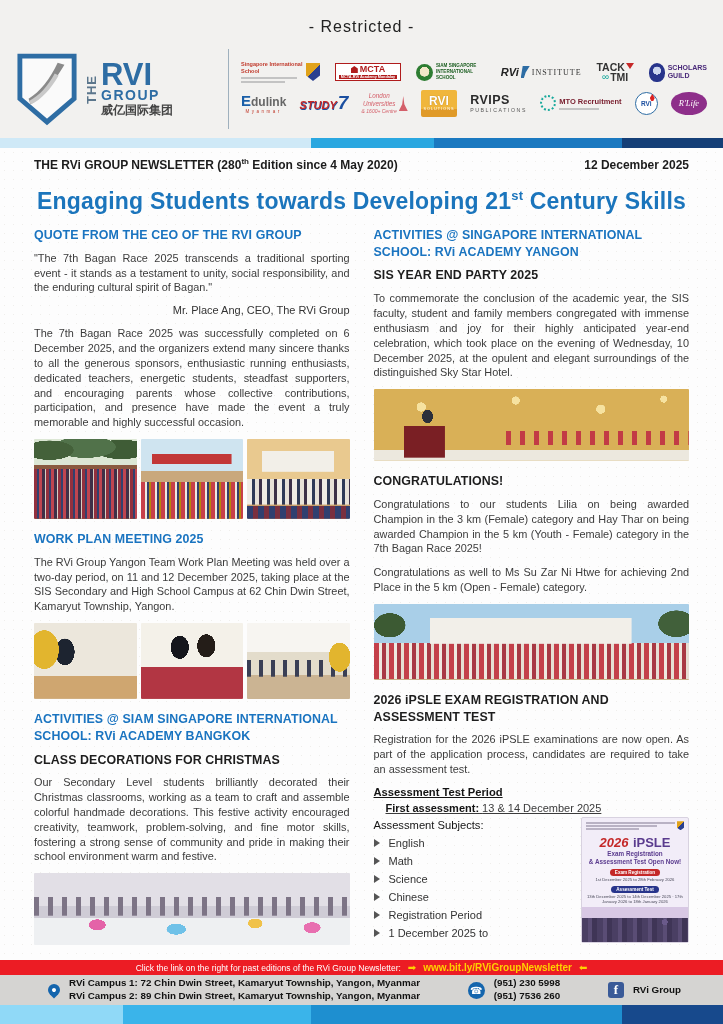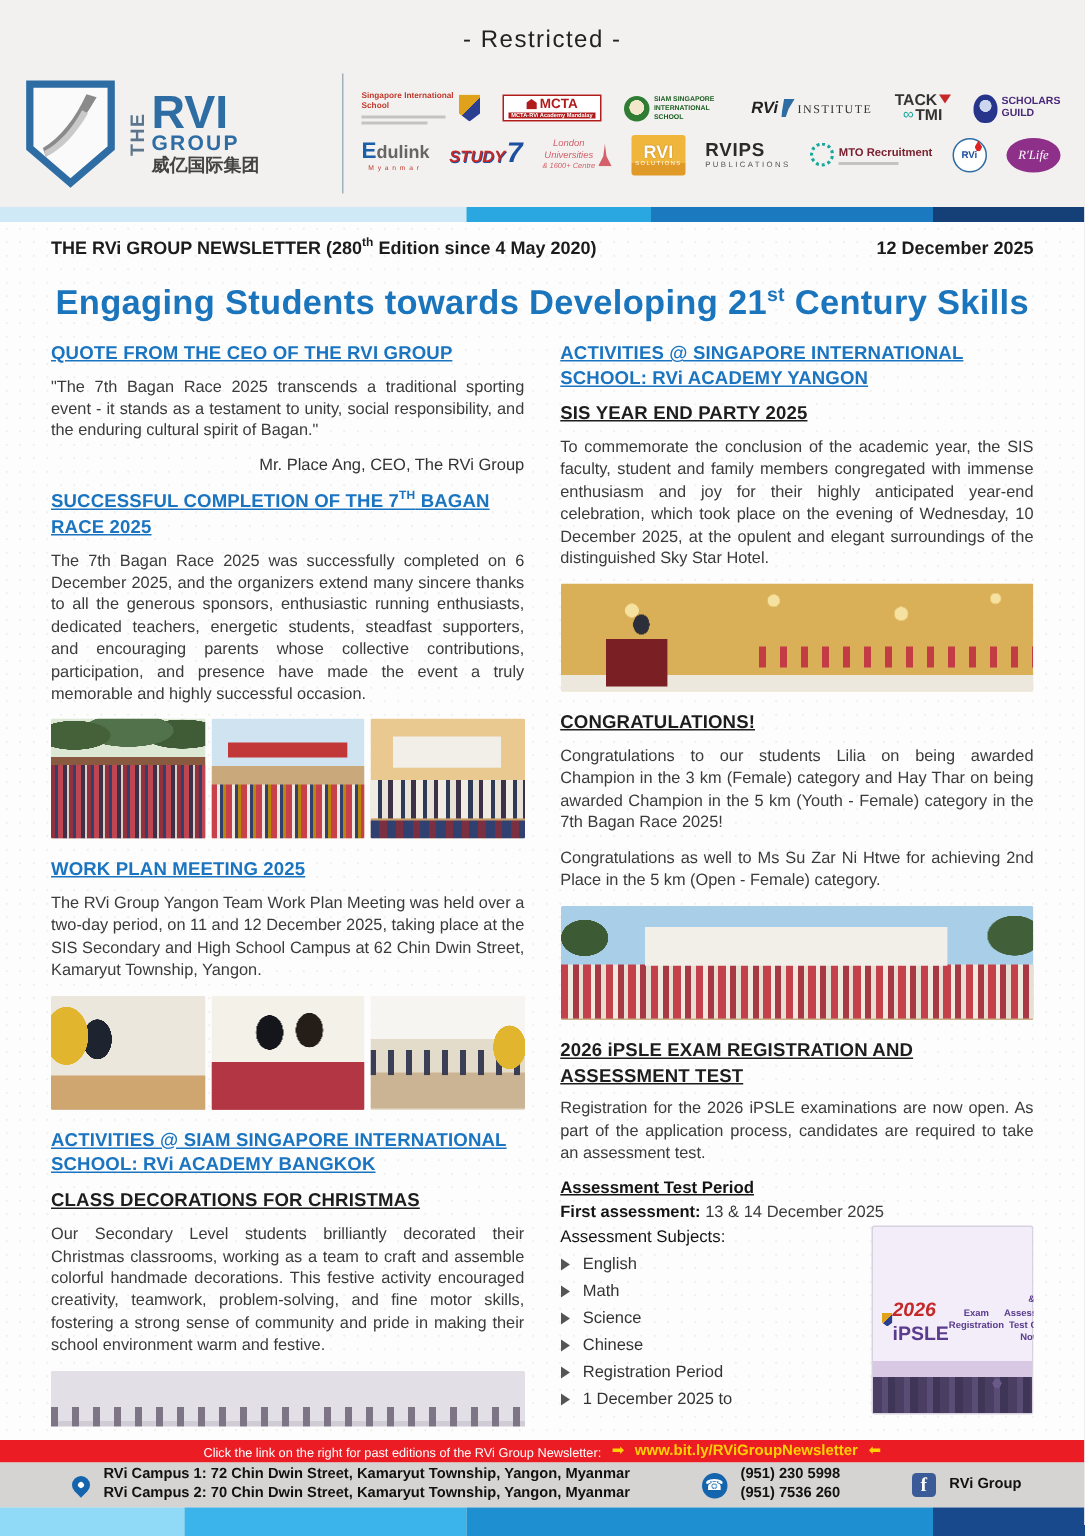--- a/index.html
+++ b/index.html
@@ -85,21 +85,21 @@
   
   .card{height:812px;box-sizing:border-box;padding:10px 34px 0;background:#fdfdfd;
         background-image:radial-gradient(#efeeeb .8px,transparent 1px);background-size:9px 9px;}
   .masthead{display:flex;justify-content:space-between;align-items:baseline;
             font-size:12px;font-weight:bold;color:#1c1c1c;}
   .masthead sup{font-size:8px;}
   .title{font-size:23px;font-weight:bold;color:#1b75bc;text-align:center;margin:16px 0 12px;letter-spacing:.2px;}
   .title sup{font-size:13px;}
   .cols{display:flex;gap:24px;height:724px;overflow:hidden;}
   .col{flex:1;min-width:0;}
-  h3{font-size:12.4px;margin:10px 0 7px;line-height:1.35;text-decoration:underline;letter-spacing:.1px;}
+  h3{font-size:12.4px;margin:10px 0 7px;line-height:1.35;letter-spacing:.1px;}
   h3.blue{color:#1a74c0;}
   h3.black{color:#1d1d1d;}
   h3.mt0{margin-top:0;}
   p{font-size:10.9px;line-height:1.36;text-align:justify;color:#3b3b3b;margin:0 0 9px;}
   .attr{text-align:right;font-size:11px;color:#333;margin:3px 0 10px;}
   sup{line-height:0;}
   
   .ph{display:flex;gap:4px;margin:2px 0 12px;}
   .ph>div{flex:1;border-radius:1px;}
   .h80{height:80px;} .h76{height:76px;} .h72{height:72px;}
@@ -151,33 +151,33 @@
     repeating-linear-gradient(90deg,#c23b45 0 5px,transparent 5px 14px) 100% 72%/58% 20% no-repeat,
     linear-gradient(#ece8de 0 0) 0 100%/100% 15% no-repeat,
     linear-gradient(180deg,#d9b057 0 100%);}
   .p-win{background:
     linear-gradient(#f2efe9 0 0) 50% 28%/64% 34% no-repeat,
     radial-gradient(26px 20px at 5% 28%,#3c5a33 60%,transparent 61%),
     radial-gradient(30px 22px at 96% 26%,#41603a 60%,transparent 61%),
     repeating-linear-gradient(90deg,#c4404a 0 5px,#efe9e0 5px 8px,#a83944 8px 12px,#e6dfd4 12px 15px) 0 100%/100% 48% no-repeat,
     linear-gradient(180deg,#a9cfe8 0 52%,#c9b089 52%);}
   
-  .al{font-size:11px;color:#3b3b3b;margin:3px 0;}
+  .al{font-size:11px;color:#3b3b3b;margin:3px 12px;text-decoration:underline;}
   .al b{color:#141414;}
   .period{font-size:11.2px;font-weight:bold;text-decoration:underline;color:#141414;margin:4px 0 4px;}
   .subj-row{display:flex;gap:10px;margin-top:2px;}
   .subj-list{flex:1;}
   .subjh{font-size:11.2px;font-weight:normal;color:#141414;margin:2px 0 3px;}
   .bullet{display:flex;align-items:center;gap:9px;font-size:11px;color:#333;margin:6px 0;}
   .ar{width:0;height:0;border-top:4px solid transparent;border-bottom:4px solid transparent;
       border-left:6px solid #555;flex:0 0 auto;}
   
   .poster{width:108px;height:126px;border:1px solid #d8d2e0;border-radius:2px;box-sizing:border-box;
           background:linear-gradient(180deg,#f2edf8 0 72%,#d8c8e4 72%);padding:3px 4px;position:relative;
-          display:flex;flex-direction:row;align-items:center;flex:0 0 auto;}
+          display:flex;flex-direction:column;align-items:center;flex:0 0 auto;}
   .po-head{display:flex;align-items:center;gap:2px;width:100%;}
   .po-crest{width:7px;height:9px;background:linear-gradient(135deg,#e0a21a 0 50%,#2a3f8f 50%);
             clip-path:polygon(0 0,100% 0,100% 70%,50% 100%,0 70%);}
   .po-bars{flex:1;}
   .po-bars div{height:2px;background:#b9b2c4;margin:1px 0;}
   .po-title{margin-top:3px;line-height:1;}
   .po-year{font-size:13px;font-weight:800;color:#c42828;font-style:italic;}
   .po-name{font-size:13px;font-weight:800;color:#5a3b8e;}
   .po-sub{font-size:6.3px;color:#5a3b8e;font-weight:bold;line-height:1.3;text-align:center;}
   .pill{border-radius:4px;color:#fff;font-size:4.6px;font-weight:bold;padding:1px 5px;margin-top:3px;}
@@ -335,21 +335,20 @@
 
     <div class="title"><span>Engaging Students towards Developing 21</span><sup>st</sup><span> Century Skills</span></div>
 
     <div class="cols">
 
       <div class="col">
         <h3 class="blue mt0">QUOTE FROM THE CEO OF THE RVI GROUP</h3>
         <p>"The 7th Bagan Race 2025 transcends a traditional sporting event - it stands as a testament to unity, social responsibility, and the enduring cultural spirit of Bagan."</p>
         <div class="attr">Mr. Place Ang, CEO, The RVi Group</div>
 
-        <h3 class="blue"><span>SUCCESSFUL COMPLETION OF THE 7</span><sup style="font-size:8px">TH</sup><span> BAGAN RACE 2025</span></h3>
         <p>The 7th Bagan Race 2025 was successfully completed on 6 December 2025, and the organizers extend many sincere thanks to all the generous sponsors, enthusiastic running enthusiasts, dedicated teachers, energetic students, steadfast supporters, and encouraging parents whose collective contributions, participation, and presence have made the event a truly memorable and highly successful occasion.</p>
 
         <div class="ph h80">
           <div class="p-race-a"></div>
           <div class="p-race-b"></div>
           <div class="p-race-c"></div>
         </div>
 
         <h3 class="blue">WORK PLAN MEETING 2025</h3>
         <p>The RVi Group Yangon Team Work Plan Meeting was held over a two-day period, on 11 and 12 December 2025, taking place at the SIS Secondary and High School Campus at 62 Chin Dwin Street, Kamaryut Township, Yangon.</p>
@@ -449,21 +448,21 @@
     <span class="lb-arrow">➡</span>
     <span class="lb-url">www.bit.ly/RViGroupNewsletter</span>
     <span class="lb-arrow">⬅</span>
   </div>
 
   <div class="footer">
     <div class="fgrp">
       <span class="pin"></span>
       <span class="fcol">
         <span>RVi Campus 1: 72 Chin Dwin Street, Kamaryut Township, Yangon, Myanmar</span>
-        <span>RVi Campus 2: 70 Chin Dwin Street, Kamaryut Township, Yangon, Myanmar</span>
+        <span>RVi Campus 2: 89 Chin Dwin Street, Kamaryut Township, Yangon, Myanmar</span>
       </span>
     </div>
     <div class="fgrp">
       <span class="phic"></span>
       <span class="fcol">
         <span>(951) 230 5998</span>
         <span>(951) 7536 260</span>
       </span>
     </div>
     <div class="fgrp">

